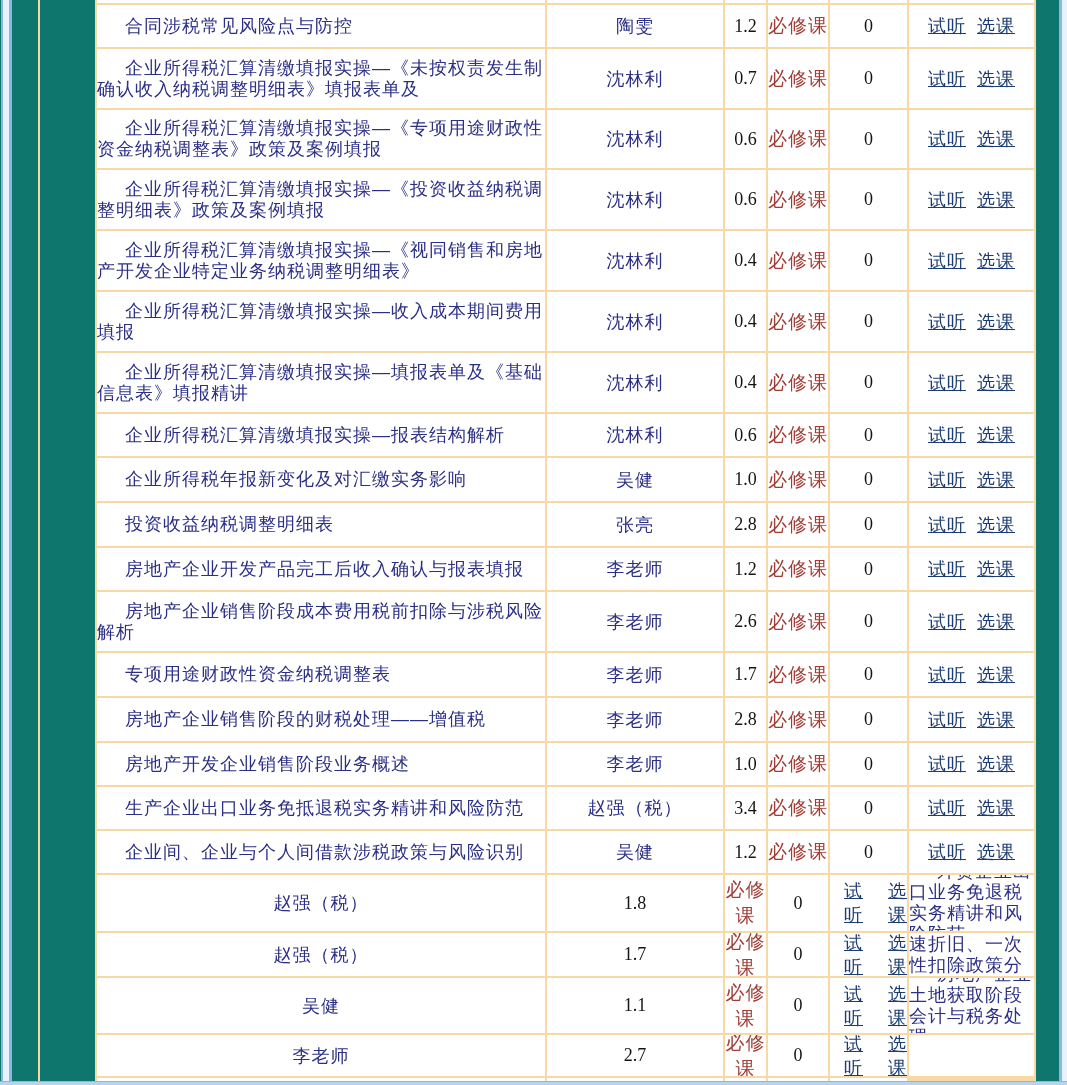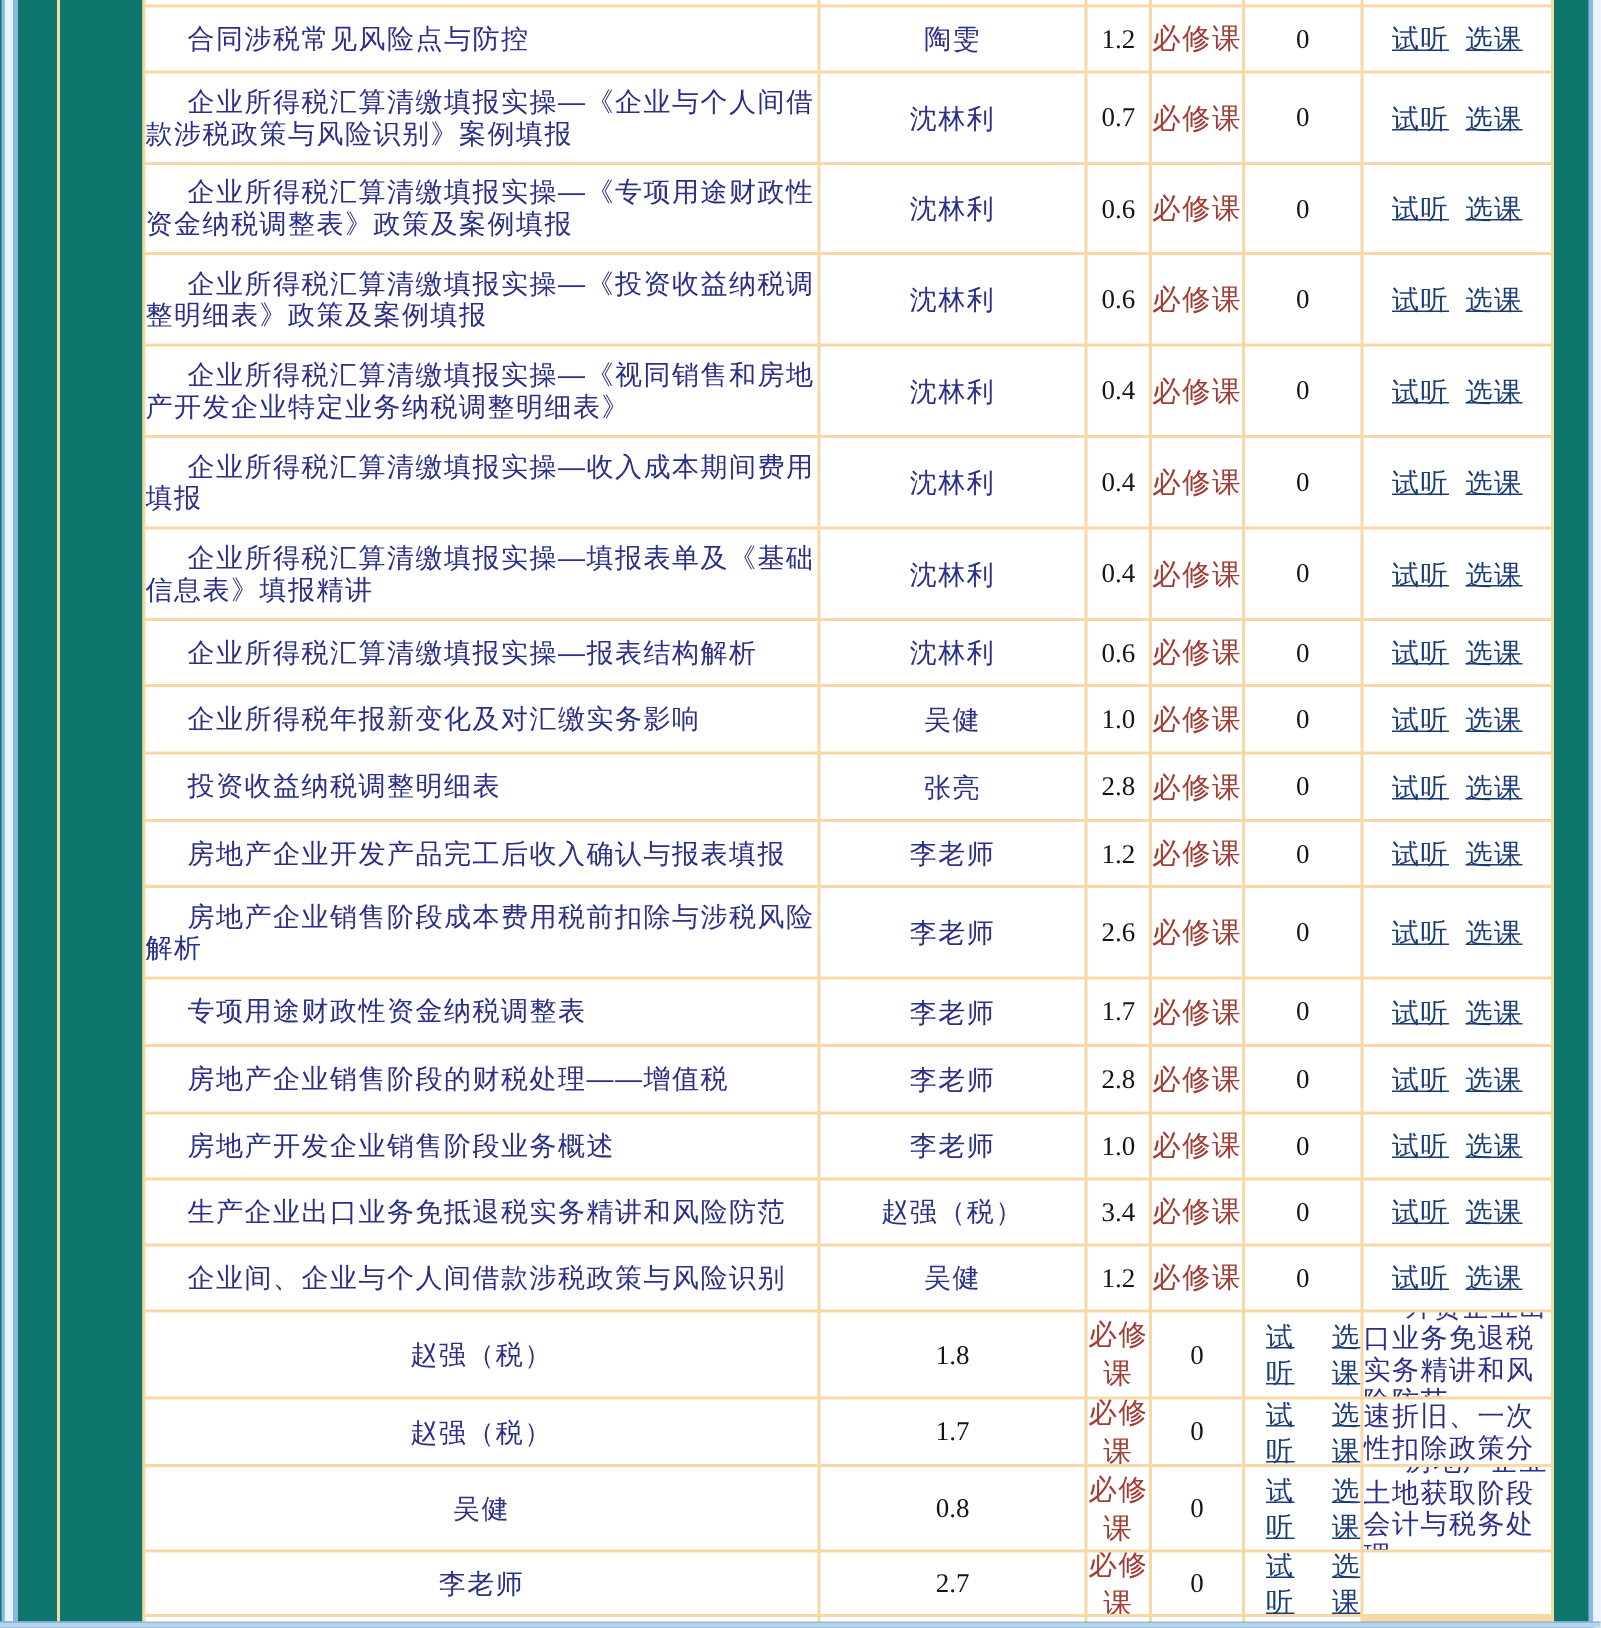--- a/index.html
+++ b/index.html
@@ -89,21 +89,21 @@
   </div>
   <div class="cell c-center c-num">
     <span class="cell-text">0</span>
   </div>
   <div class="cell c-center c-actions">
     <a class="lnk">试听</a>
     <a class="lnk">选课</a>
   </div>
 
   <div class="cell c-title">
-    <div class="title-text">企业所得税汇算清缴填报实操—《企业与个人间借款涉税政策与风险识别》案例填报</div>
+    <div class="title-text">企业所得税汇算清缴填报实操—《未按权责发生制确认收入纳税调整明细表》填报表单及</div>
   </div>
   <div class="cell c-center c-teacher">
     <span class="cell-text">沈林利</span>
   </div>
   <div class="cell c-center c-num">
     <span class="cell-text">0.7</span>
   </div>
   <div class="cell c-center c-type">
     <span class="cell-text">必修课</span>
   </div>
@@ -452,21 +452,21 @@
     <a class="lnk">选课</a>
   </div>
 
   <div class="cell c-title">
     <div class="title-text">固定资产加速折旧、一次性扣除政策分析与实务应对</div>
   </div>
   <div class="cell c-center c-teacher">
     <span class="cell-text">吴健</span>
   </div>
   <div class="cell c-center c-num">
-    <span class="cell-text">0.8</span>
+    <span class="cell-text">1.1</span>
   </div>
   <div class="cell c-center c-type">
     <span class="cell-text">必修课</span>
   </div>
   <div class="cell c-center c-num">
     <span class="cell-text">0</span>
   </div>
   <div class="cell c-center c-actions">
     <a class="lnk">试听</a>
     <a class="lnk">选课</a>

